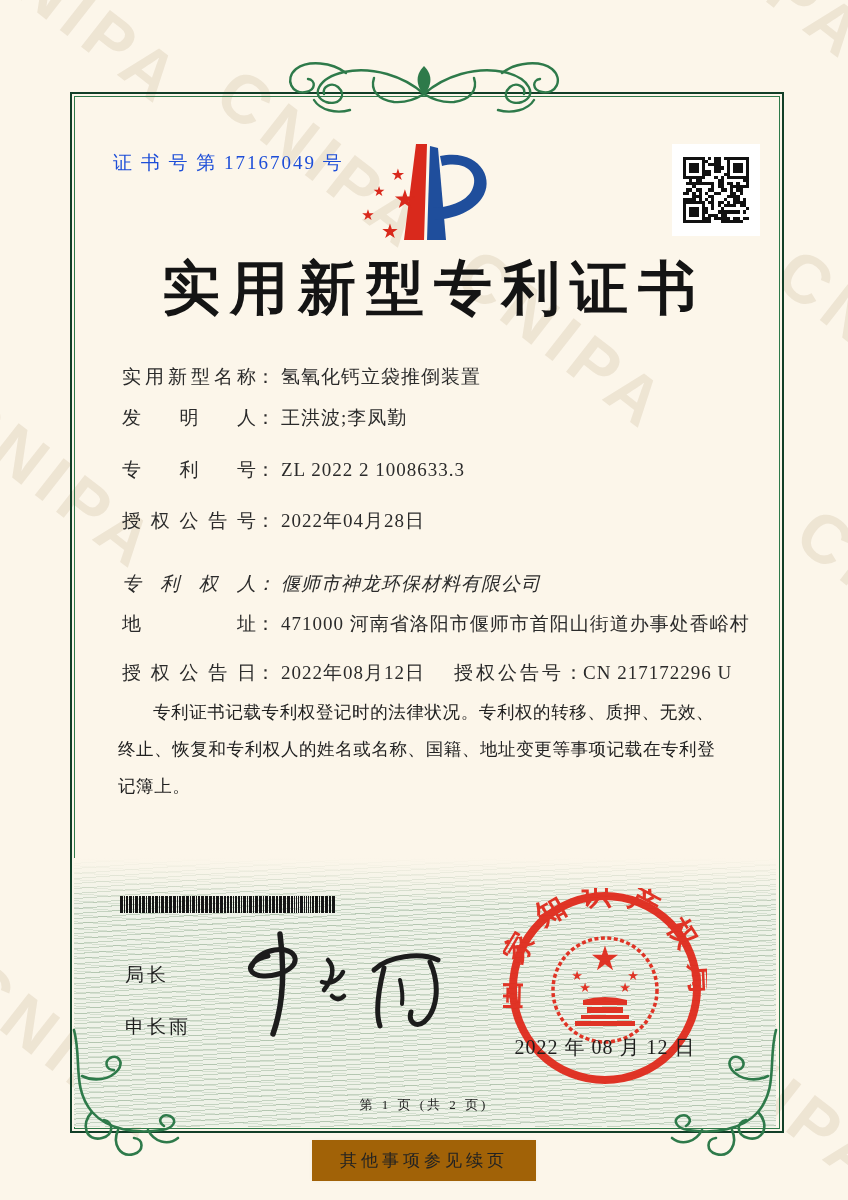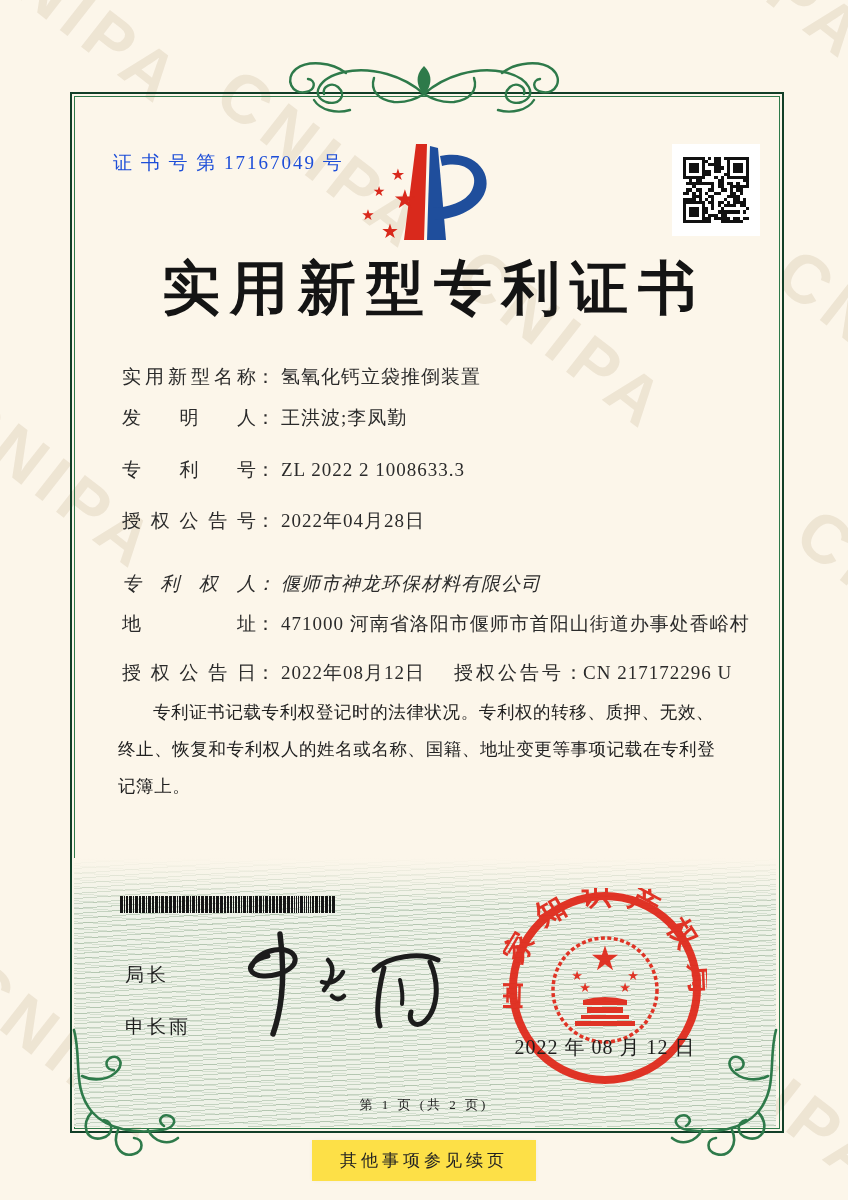--- a/index.html
+++ b/index.html
@@ -89,21 +89,21 @@
   .sig-label.l1{top:962px;font-family:Liberation Mono, monospace;}
   .sig-label.l2{top:1014px;}
   .signature{position:absolute;left:228px;top:922px;}
   .seal{position:absolute;left:503px;top:888px;opacity:.95;}
   .page-num{
     position:absolute;left:0;right:0;top:1096px;text-align:center;
     font-size:13px;letter-spacing:3px;color:#222;
   }
   .footer-note{
     position:absolute;left:50%;top:1140px;transform:translateX(-50%);
-    background:#fde047;padding:9px 28px;
+    background:#a16207;padding:9px 28px;
     font-size:17px;letter-spacing:4px;color:#222;z-index:5;
     box-shadow:0 0 4px rgba(0,0,0,0.04);
   }
   .ornament{position:absolute;z-index:3;}
   svg text{font-family:"Liberation Serif","DejaVu Serif",serif;}
 </style>
 </head>
 <body>
 
 <div class="page">

